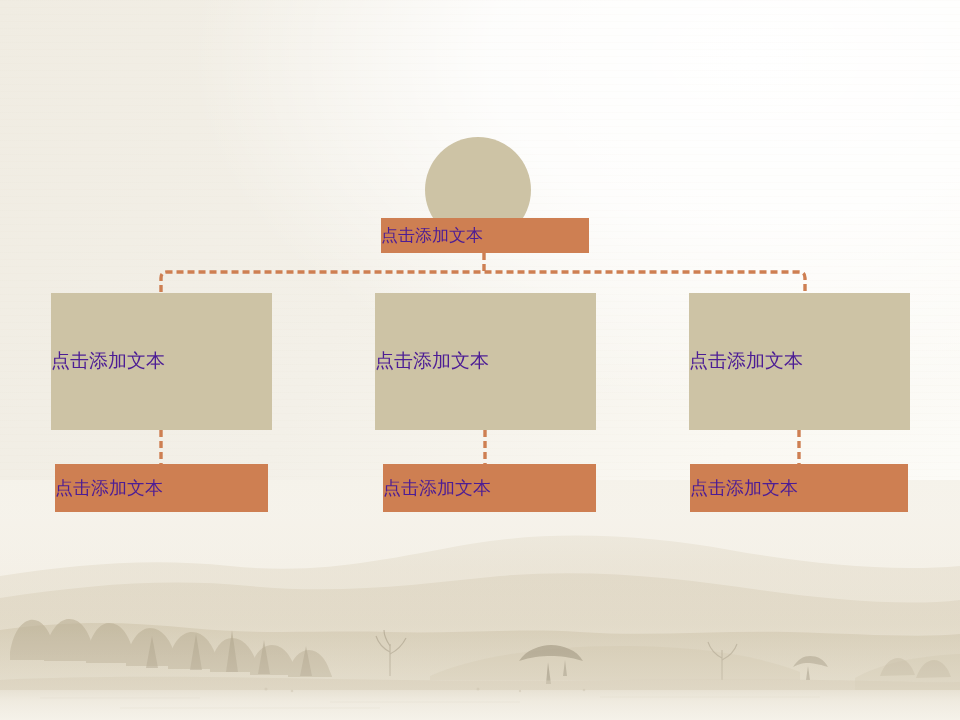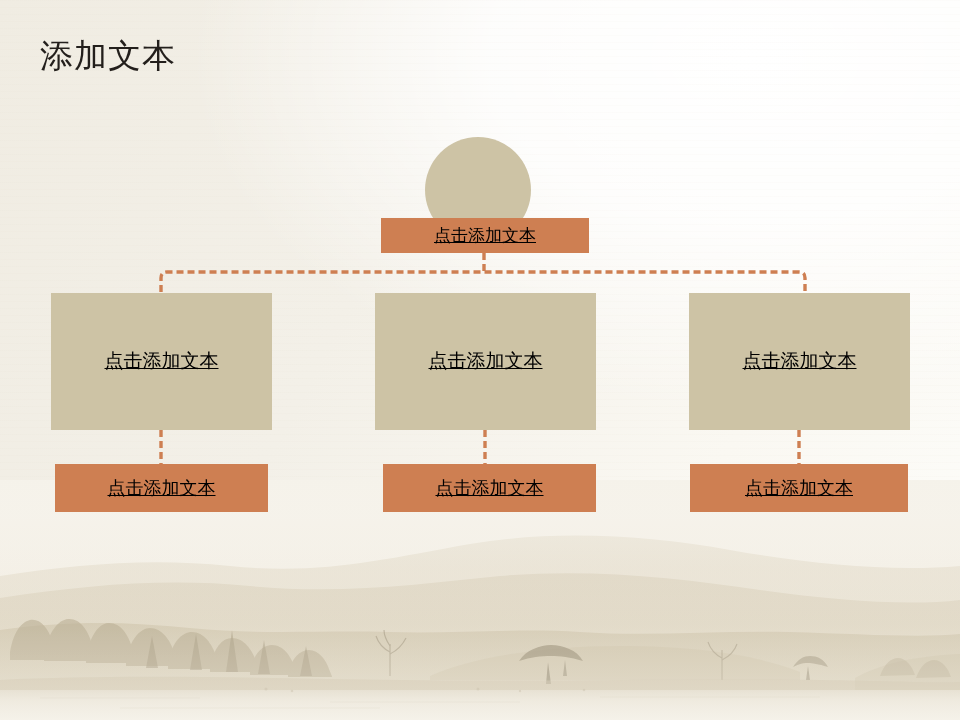--- a/index.html
+++ b/index.html
@@ -94,25 +94,24 @@
     width: 106px;
     height: 106px;
     border-radius: 50%;
     background: #cdc3a5;
   }
 
   .node {
     position: absolute;
     display: flex;
     align-items: center;
-    justify-content: center;
+    justify-content: flex-start;
     text-align: center;
-    color: #000000;
+    color: #4c1d95;
     box-sizing: border-box;
-    text-decoration: underline;
   }
 
   .node-top {
     left: 381px;
     top: 218px;
     width: 208px;
     height: 35px;
     background: #ce7f52;
     font-size: 17px;
   }
@@ -255,21 +254,20 @@
         <circle cx="266" cy="209" r="1.6"></circle>
         <circle cx="292" cy="211" r="1.3"></circle>
         <circle cx="478" cy="209" r="1.5"></circle>
         <circle cx="520" cy="211" r="1.2"></circle>
         <circle cx="584" cy="210" r="1.3"></circle>
       </g>
     </svg>
   </div>
   <div class="landscape-veil"></div>
 
-  <div class="title">添加文本</div>
 
   <div class="diagram">
 
     <div class="connectors">
       <svg viewBox="0 0 960 720" xmlns="http://www.w3.org/2000/svg">
         <g stroke="#ce7f52" stroke-width="3.4" fill="none" stroke-dasharray="7 4" stroke-linecap="butt">
 
           <path d="M484,253 L484,272"></path>
 
           <path d="M161,292 L161,278 Q161,272 167,272 L799,272 Q805,272 805,278 L805,292"></path>

